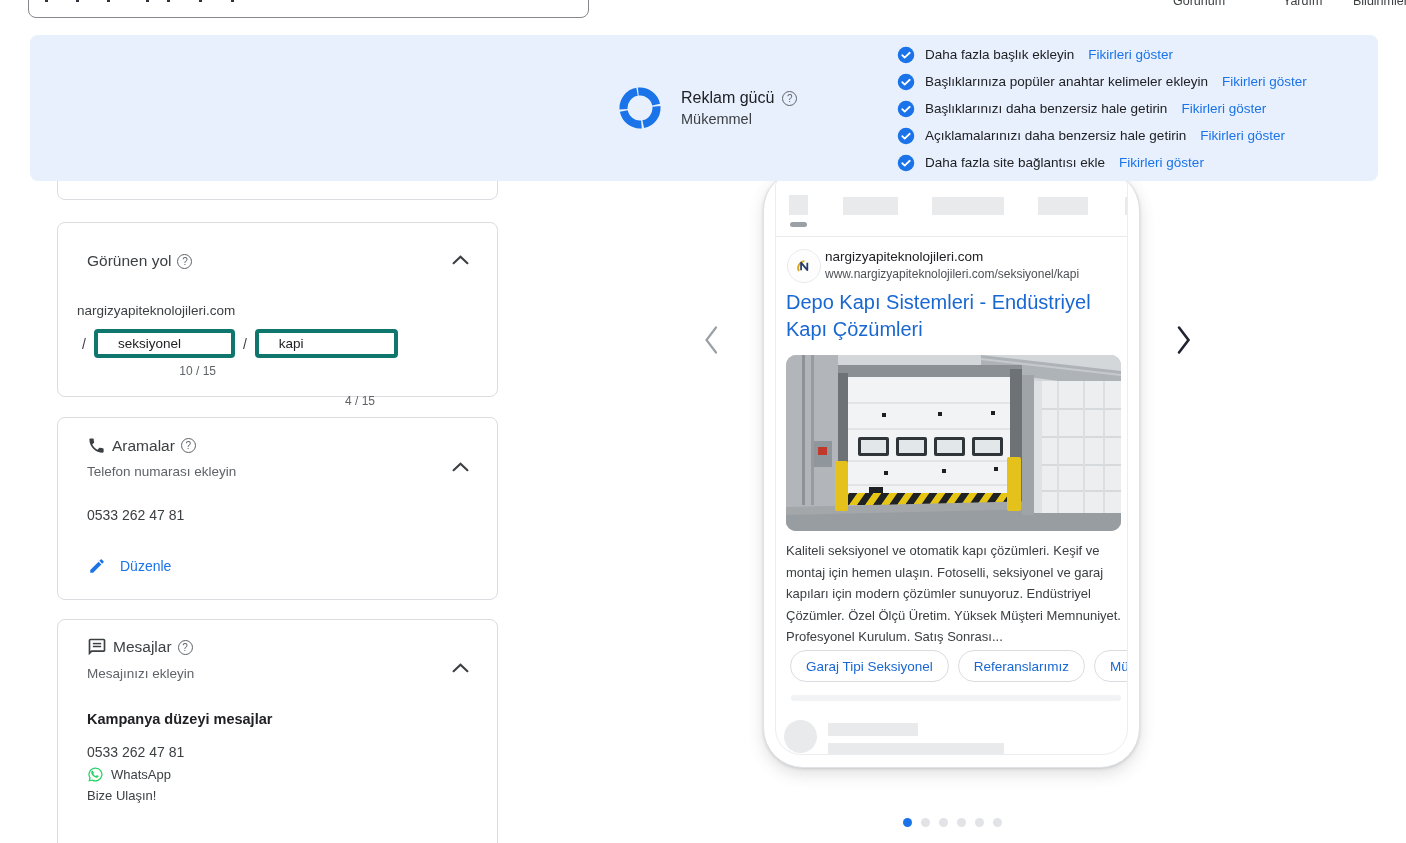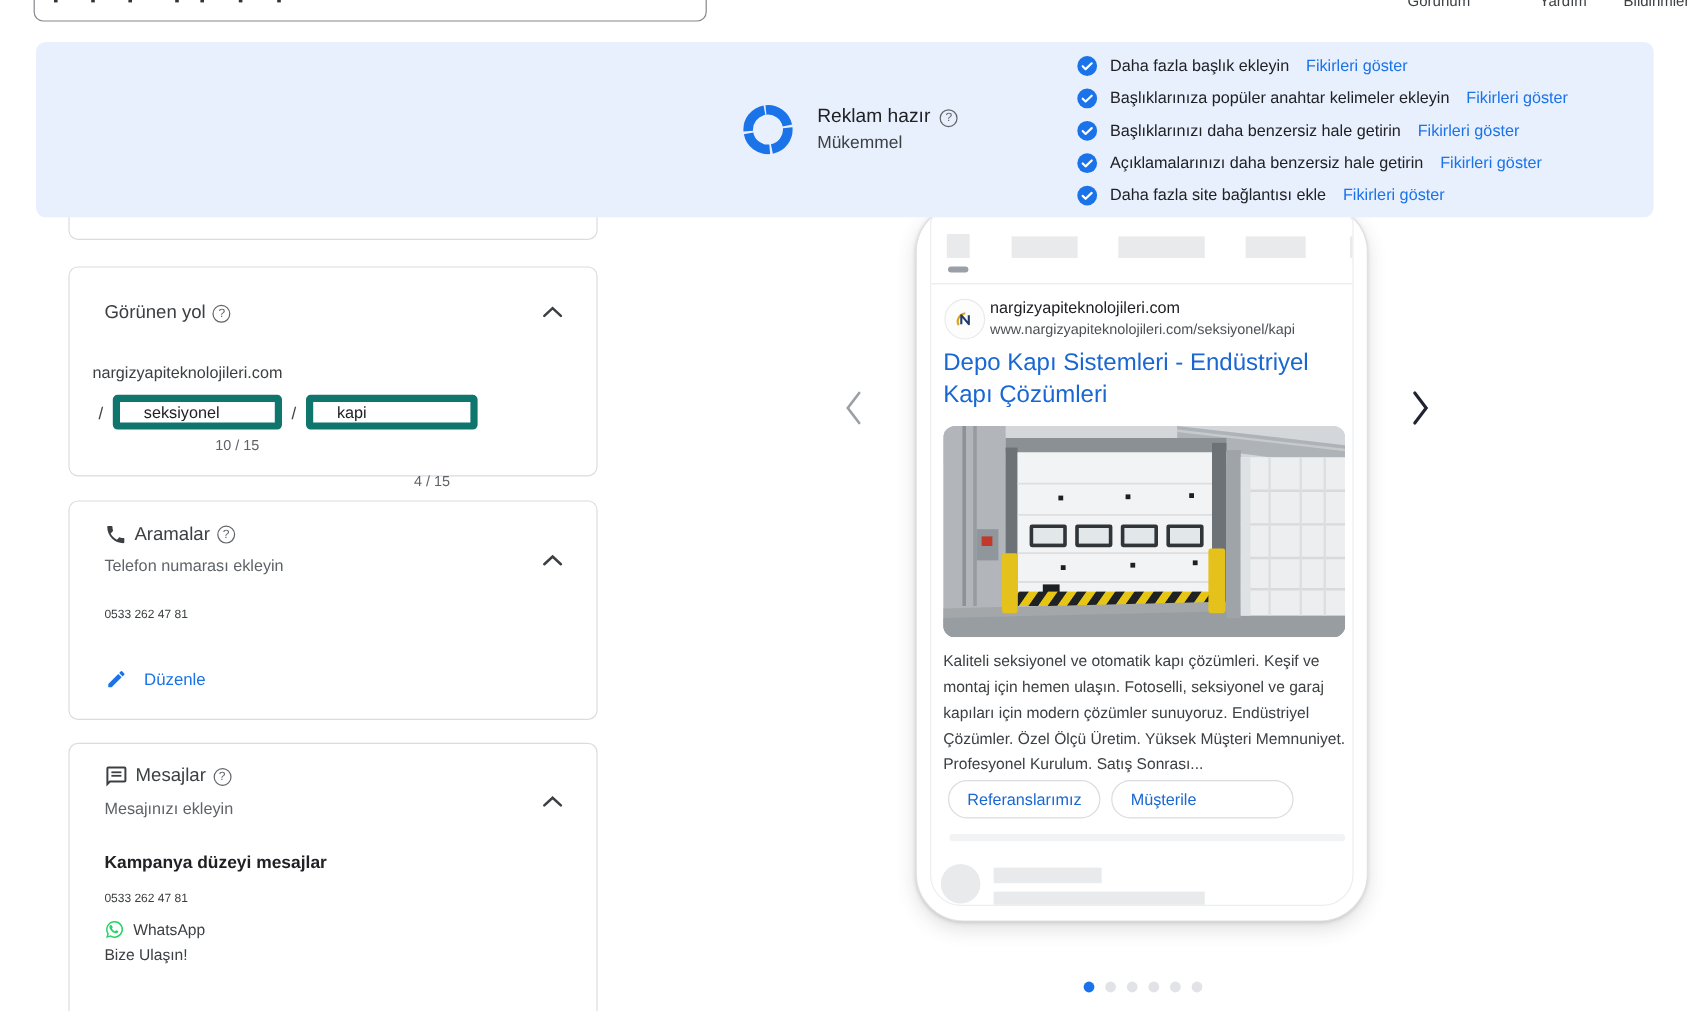--- a/index.html
+++ b/index.html
@@ -36,25 +36,25 @@
   .card{position:absolute;left:57px;width:441px;background:#fff;border:1px solid #dadce0;
         border-radius:8px;box-sizing:border-box;z-index:2;}
   .card-frag{top:150px;height:50px;z-index:1;}
   .card-path{top:222px;height:175px;}
   .card-calls{top:417px;height:183px;}
   .card-msgs{top:619px;height:245px;}
   .chev-btn{position:absolute;right:24px;background:none;border:none;cursor:pointer;padding:4px;}
   .card-title{position:absolute;left:29px;display:flex;align-items:center;gap:6px;
               font-size:15.5px;font-weight:500;color:#3c4043;}
   .card-sub{position:absolute;left:29px;font-size:13.5px;color:#5f6368;}
-  .plain-val{position:absolute;left:29px;font-size:10px;color:#3c4043;}
+  .plain-val{position:absolute;left:29px;font-size:14px;color:#3c4043;}
   .domain-line{position:absolute;left:19px;top:80px;font-size:13.5px;color:#3c4043;}
   .path-row{position:absolute;left:24px;top:106px;display:flex;align-items:center;}
   .slash{font-size:14px;color:#3c4043;}
-  .path-input{width:141px;height:29px;margin-left:8px;border:6px solid #0f766e;border-radius:4px;
+  .path-input{width:141px;height:29px;margin-left:8px;border:4px solid #0f766e;border-radius:4px;
               padding:0 0 0 20px;font:13.5px "Liberation Sans",sans-serif;color:#202124;
               box-sizing:border-box;background:#fff;outline:none;}
   .path-input + .slash{margin-left:8px;}
   .counter{position:absolute;top:141px;font-size:12px;color:#5f6368;text-align:right;box-sizing:border-box;padding-right:16px;}
   .counter1{left:32px;width:142px;} .counter2{left:189px;width:144px;margin-top:30px;}
   .edit-row{position:absolute;left:30px;top:139px;display:flex;align-items:center;gap:14px;cursor:pointer;text-align:center;}
   .edit-label{font-size:14px;font-weight:500;color:#1a73e8;}
   .section-title{position:absolute;left:29px;font-size:14.5px;font-weight:700;color:#202124;}
   .wa-row{position:absolute;left:29px;top:146px;display:flex;align-items:center;gap:7px;font-size:13px;color:#3c4043;}
   .small-text{position:absolute;left:29px;font-size:13px;color:#3c4043;}
@@ -108,21 +108,21 @@
   <span class="top-label tl-notif">Bildirimler</span>
 
   <div class="banner">
 
     <div class="strength">
       <svg class="donut" viewBox="0 0 42 42">
         <circle cx="21" cy="21" r="16.5" fill="none" stroke="#1a73e8" stroke-width="8" stroke-dasharray="24 1.9" transform="rotate(-96 21 21)"></circle>
       </svg>
       <div class="str-text">
         <div class="str-title">
-          <span>Reklam hazır</span>
+          <span>Reklam gücü</span>
           <span class="help">?</span>
         </div>
         <div class="str-value">Mükemmel</div>
       </div>
     </div>
 
     <div class="suggestions">
       <div class="sug-row">
         <span class="sug-icon">
             <svg width="18" height="18" viewBox="0 0 24 24">
@@ -342,20 +342,21 @@
           <rect x="248" y="26" width="87" height="132" fill="#eceeef"></rect>
           <path d="M248 54h87M248 82h87M248 110h87M248 136h87" stroke="#d7dadc" stroke-width="2"></path>
           <path d="M272 26v132M298 26v132M318 26v132" stroke="#dcdfe1" stroke-width="2"></path>
           <rect x="248" y="26" width="8" height="132" fill="#dfe2e4"></rect>
         </svg>
       </div>
 
       <div class="ad-desc">Kaliteli seksiyonel ve otomatik kapı çözümleri. Keşif ve montaj için hemen ulaşın. Fotoselli, seksiyonel ve garaj kapıları için modern çözümler sunuyoruz. Endüstriyel Çözümler. Özel Ölçü Üretim. Yüksek Müşteri Memnuniyet. Profesyonel Kurulum. Satış Sonrası...</div>
 
       <div class="pills">
+        <span class="pill">Garaj Tipi Seksiyonel</span>
         <span class="pill">Referanslarımız</span>
         <span class="pill" style="min-width:120px;">Müşterile</span>
       </div>
 
       <div class="gray-bar"></div>
       <div class="sk sk-circ"></div>
       <div class="sk sk-l1"></div>
       <div class="sk sk-l2"></div>
     </div>
   </div>

